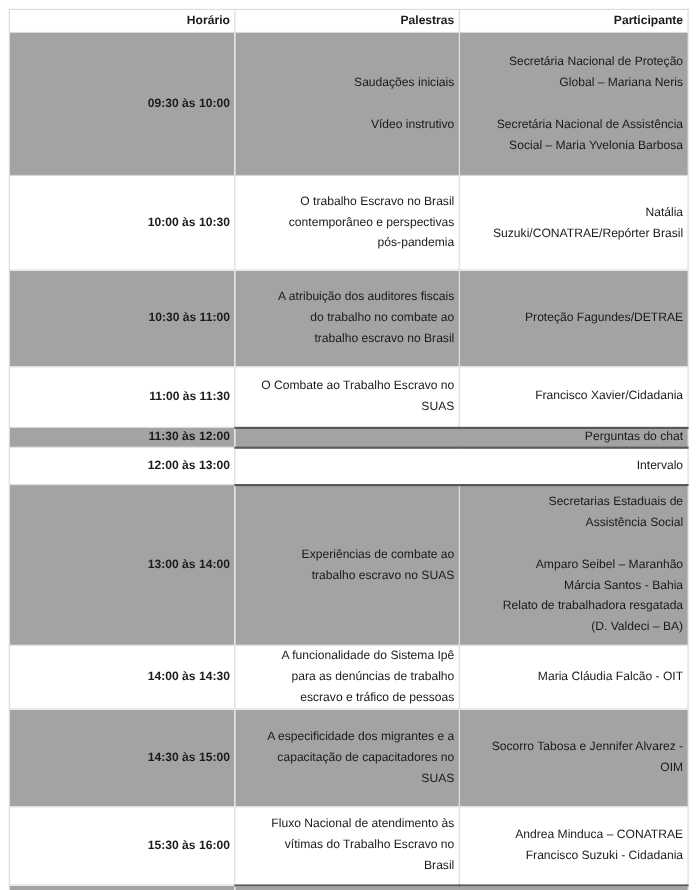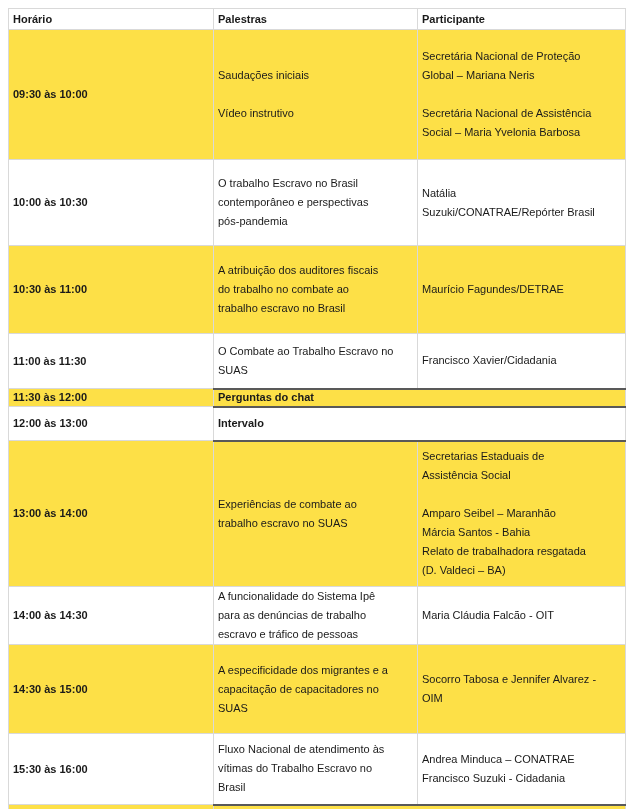--- a/index.html
+++ b/index.html
@@ -19,43 +19,43 @@
     border-collapse: collapse;
     table-layout: fixed;
     width: 617px;
   }
   col.c-time { width: 205px; }
   col.c-talk { width: 204px; }
   col.c-part { width: 208px; }
 
   th, td {
     border: 1px solid #d9d9d9;
-    text-align: left;
+    text-align: right;
     vertical-align: middle;
     padding: 0 4px;
     font-size: 11px;
     line-height: 19px;
     white-space: pre-line;
     overflow: hidden;
   }
   th {
     font-weight: bold;
     height: 20px;
     line-height: 14px;
     background: #ffffff;
   }
   td.time-cell {
     font-weight: bold;
     margin-left: 12px;
   }
   tr.shaded td {
-    background: #fde047;
+    background: #a3a3a3;
   }
   td.merged-cell {
-    font-weight: bold;
+    font-weight: normal;
     border-top: 2px solid #595959;
     border-bottom: 2px solid #595959;
     line-height: 15px;
   }
   tr.short td { line-height: 15px; }
   td.merged-cell.last {
     border-bottom: 1px solid #d9d9d9;
   }
 </style>
 </head>
@@ -92,21 +92,21 @@
 contemporâneo e perspectivas
 pós-pandemia</td>
       <td class="participant-cell">Natália
 Suzuki/CONATRAE/Repórter Brasil</td>
     </tr>
     <tr class="shaded" style="height:88px">
       <td class="time-cell">10:30 às 11:00</td>
       <td class="talk-cell">A atribuição dos auditores fiscais
 do trabalho no combate ao
 trabalho escravo no Brasil</td>
-      <td class="participant-cell">Maurício Fagundes/DETRAE</td>
+      <td class="participant-cell">Proteção Fagundes/DETRAE</td>
     </tr>
     <tr style="height:55px">
       <td class="time-cell">11:00 às 11:30</td>
       <td class="talk-cell">O Combate ao Trabalho Escravo no
 SUAS</td>
       <td class="participant-cell">Francisco Xavier/Cidadania</td>
     </tr>
     <tr class="shaded short" style="height:18px">
       <td class="time-cell">11:30 às 12:00</td>
       <td class="merged-cell" colspan="2">Perguntas do chat</td>

